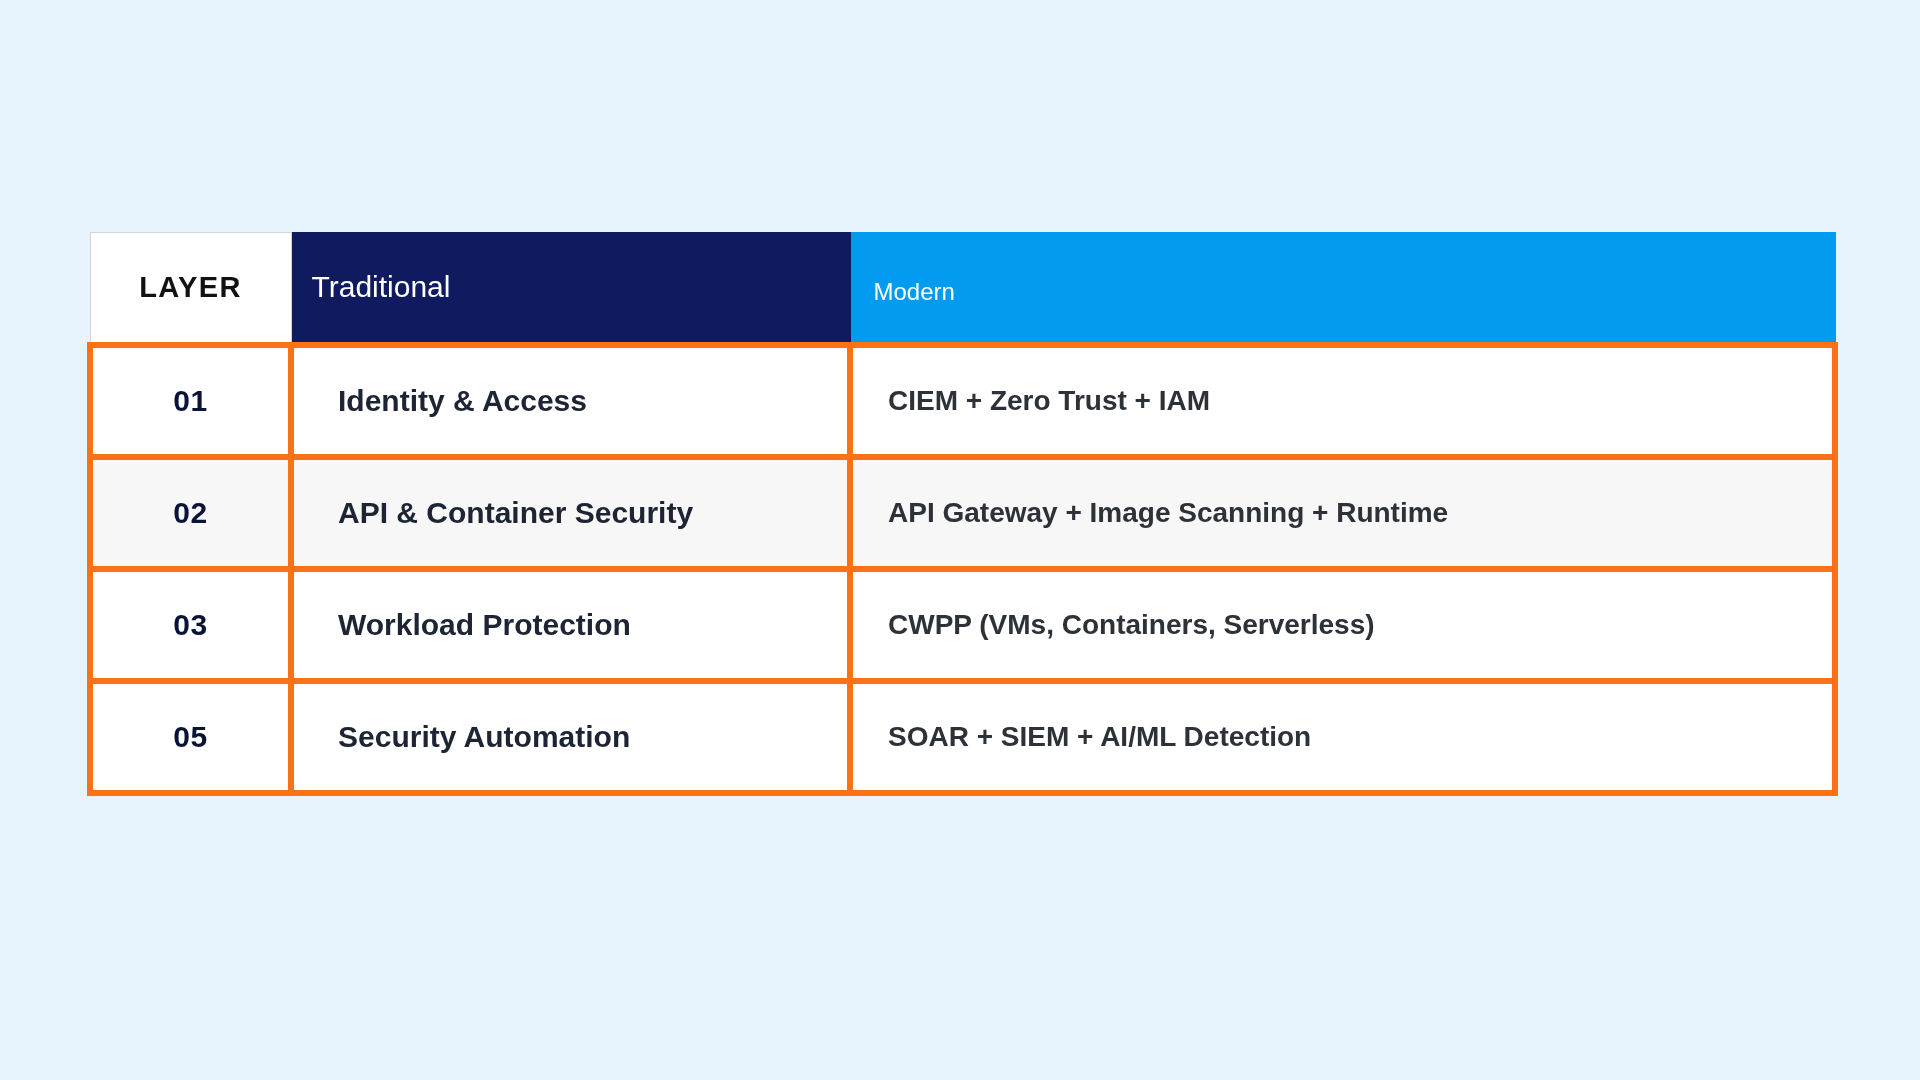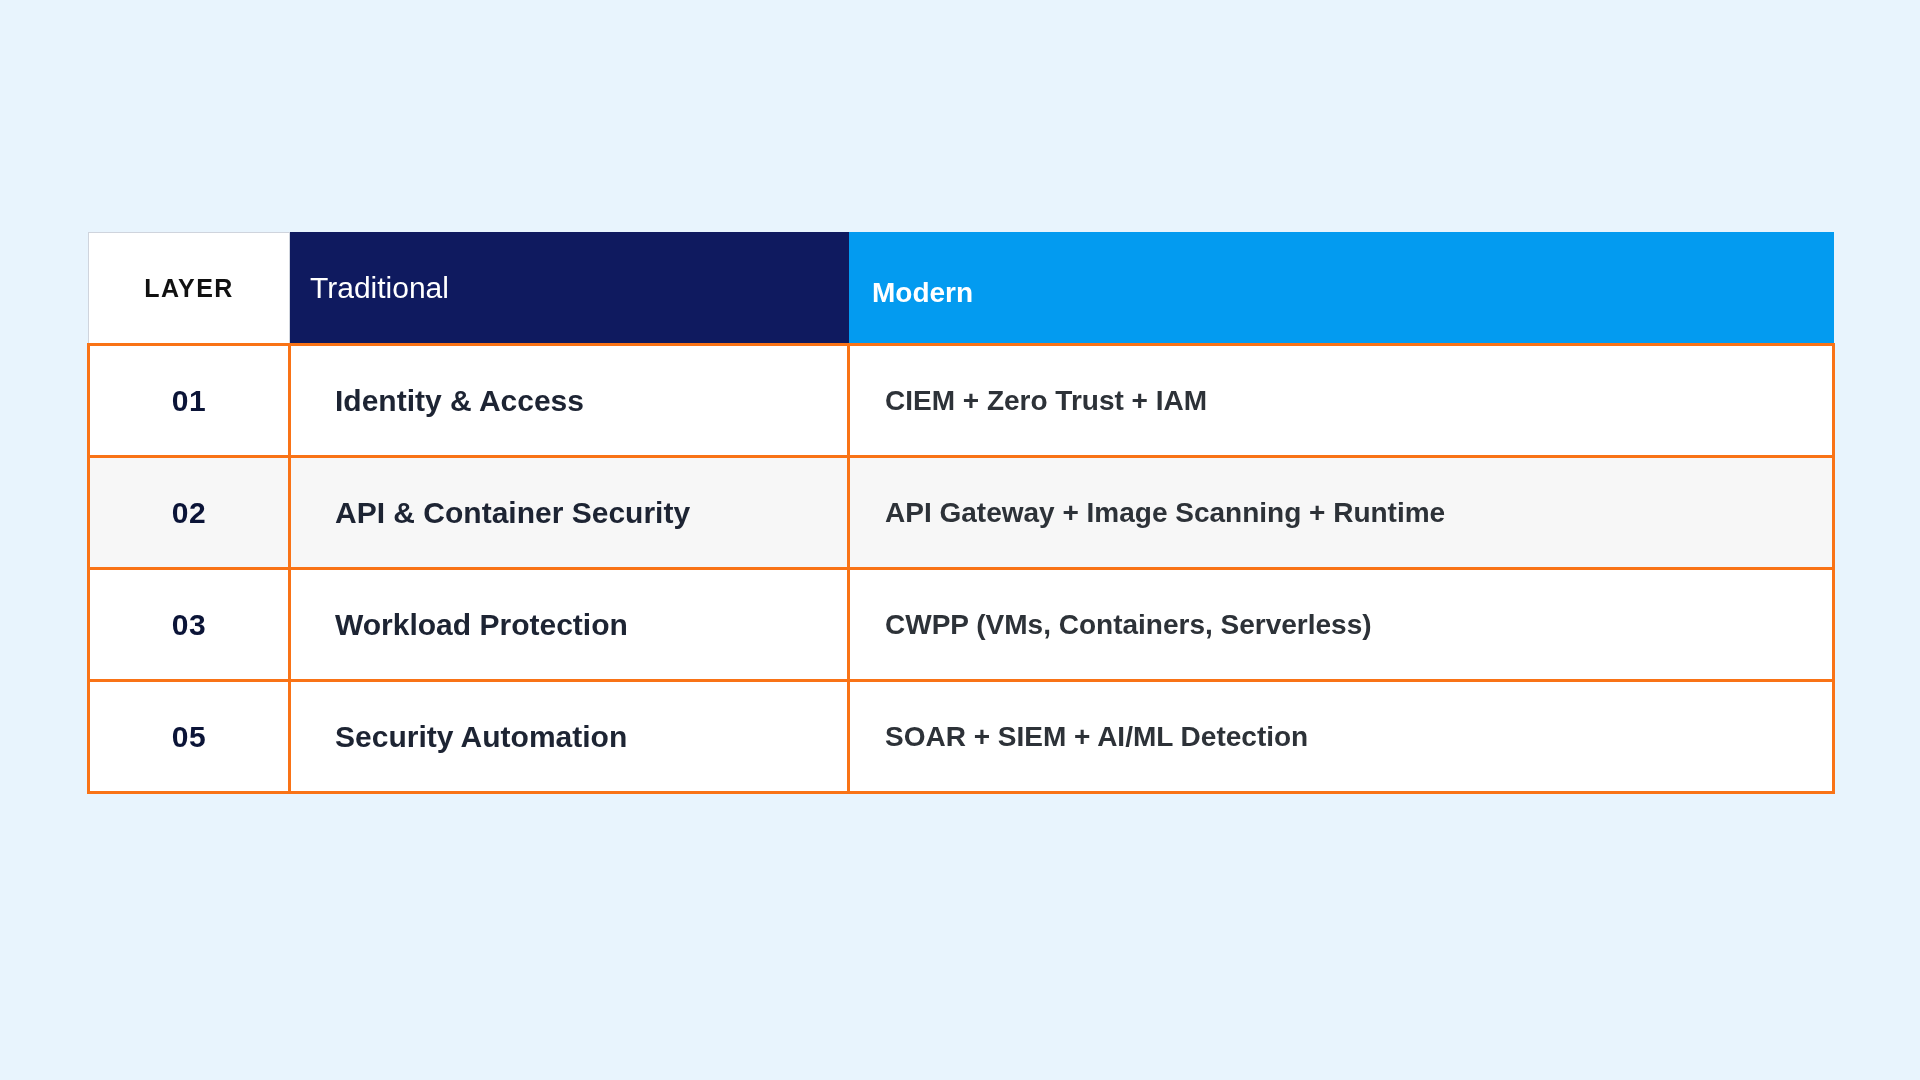--- a/index.html
+++ b/index.html
@@ -58,56 +58,56 @@
   thead th {
     height: 112px;
     padding: 0;
     vertical-align: middle;
     border: 1px solid #cfd4dd;
   }
 
   th.head-layer {
     background: #ffffff;
     color: #111111;
-    font-size: 25px;
+    font-size: 29px;
     font-weight: bold;
     letter-spacing: 1.4px;
     text-align: center;
     border-color: #cfd4dd;
   }
 
   th.head-trad {
     background: #0f1a5f;
     color: #ffffff;
     font-size: 30px;
     font-weight: normal;
     text-align: left;
     padding-left: 20px;
     border-color: #0f1a5f;
   }
 
   th.head-mod {
     background: #039bf0;
     color: #ffffff;
-    font-size: 28px;
-    font-weight: bold;
+    font-size: 24px;
+    font-weight: normal;
     text-align: left;
     padding-left: 23px;
     border-color: #039bf0;
     vertical-align: middle;
   }
 
   th.head-mod .head-mod-inner { display: block; padding-top: 10px; }
 
   
   tbody td {
     height: 112px;
     padding: 12px;
     vertical-align: middle;
-    border: 3px solid #f97316;
+    border: 6px solid #f97316;
     background: #ffffff;
   }
 
   tbody tr.alt td { background: #f7f7f7; }
 
   td.cell-layer {
     text-align: center;
     font-size: 30px;
     font-weight: bold;
     color: #0b1437;

